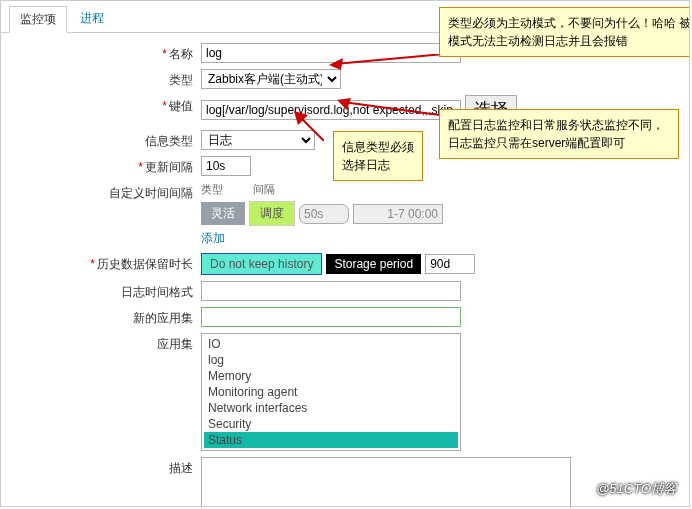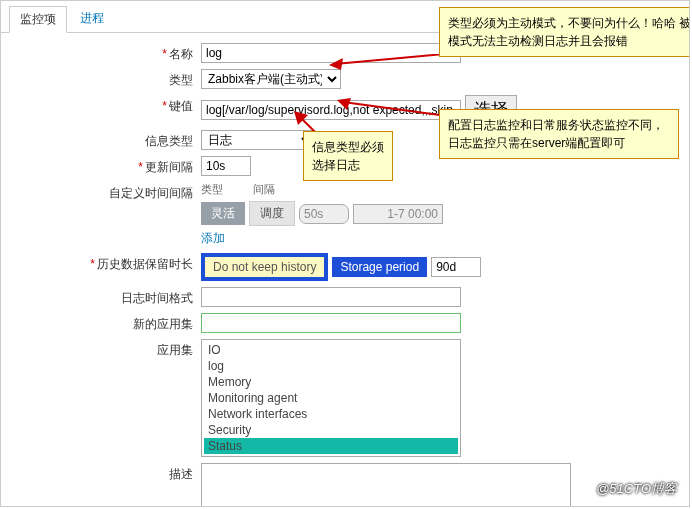--- a/index.html
+++ b/index.html
@@ -12,23 +12,23 @@
 .label { width: 200px; text-align: right; padding-right: 8px; padding-top: 3px; color: #333; }
 .req { color: #c00; margin-right: 2px; }
 .field { flex: 1; display: flex; align-items: center; gap: 4px; }
 input[type=text] { border: 1px solid #aaa; padding: 2px 4px; font-size: 12px; height: 20px; }
 select { border: 1px solid #aaa; padding: 1px 2px; font-size: 12px; height: 20px; background: #fff; }
 .w260 { width: 260px; }
 .w140 { width: 140px; }
 .w50 { width: 50px; }
 .w90 { width: 90px; text-align: right; }
 .btn-small { border: 1px solid #aaa; background: #eee; padding: 2px 8px; font-size: 17px; cursor: pointer; }
-.btn-gray { background: #1d4ed8; color: #fff; border: none; padding: 3px 8px; font-size: 12px; }
+.btn-gray { background: #000000; color: #fff; border: none; padding: 3px 8px; font-size: 12px; }
 .btn-toggle { background: #97a0a8; color: #fff; border: none; padding: 3px 10px; font-size: 12px; }
-.btn-toggle.off { background: #e5e5e5; color: #555; border: 1px solid #ccc; }
+.btn-toggle.off { background: #bef264; color: #555; border: 1px solid #ccc; }
 .link { color: #0275b8; cursor: pointer; }
 .listbox { border: 1px solid #aaa; width: 260px; padding: 2px; }
 .listbox div { padding: 1px 4px; color: #444; }
 .listbox .sel { background: #14b8a6; }
 textarea { border: 1px solid #aaa; width: 370px; height: 70px; font-size: 12px; padding: 2px; resize: none; }
 .green-box { border: 1px solid #6bbf6b; width: 260px; height: 20px; }
 .callout { position: absolute; background: #ffffcc; border: 1px solid #cc8800; padding: 6px 8px; font-size: 12px; color: #000; line-height: 1.5; z-index: 10; }
 .arrow { position: absolute; z-index: 5; }
 .watermark { position: absolute; bottom: 8px; right: 12px; color: #fff; text-shadow: 0 0 3px #000, 0 0 3px #000; font-size: 13px; font-style: italic; }
 .border-outer { border: 1px solid #ccc; width: 690px; height: 507px; position: relative; overflow: hidden; }
@@ -89,21 +89,21 @@
         <button class="btn-toggle off">调度</button>
         <input type="text" class="w50" style="background: rgb(238, 238, 238); color: rgb(136, 136, 136); border-radius: 7px;" value="50s">
         <input type="text" class="w90" style="background: rgb(238, 238, 238); color: rgb(136, 136, 136);" value="1-7 00:00">
       </div>
       <span class="link">添加</span>
     </div>
   </div>
   <div class="row">
     <div class="label"><span class="req">*</span><span>历史数据保留时长</span></div>
     <div class="field">
-      <button class="btn-gray" style="background:#fef9c3;color:#555;border:4px solid #1d4ed8">Do not keep history</button>
+      <button class="btn-gray" style="background:#5eead4;color:#555;border:1px solid #1d4ed8">Do not keep history</button>
       <button class="btn-gray">Storage period</button>
       <input type="text" class="w50" value="90d" style="">
     </div>
   </div>
   <div class="row">
     <div class="label"><span>日志时间格式</span></div>
     <div class="field">
           <input type="text" class="w260" value="" style="">
         </div>
   </div>
@@ -130,21 +130,21 @@
   <div class="row">
     <div class="label"><span>描述</span></div>
     <div class="field">
           <textarea style=""></textarea>
         </div>
   </div>
 
 </div>
 
 <div class="callout" style="left:438px;top:6px;width:276px">类型必须为主动模式，不要问为什么！哈哈 被动模式无法主动检测日志并且会报错</div>
-<div class="callout" style="left:302px;top:130px;width:90px">信息类型必须选择日志</div>
+<div class="callout" style="left:332px;top:130px;width:90px">信息类型必须选择日志</div>
 <div class="callout" style="left:438px;top:108px;width:240px">配置日志监控和日常服务状态监控不同，日志监控只需在server端配置即可</div>
 
 <svg class="arrow" id="arrow1" width="115" height="20">
       <line x1="115" y1="0" x2="6" y2="10" stroke="#c00" stroke-width="2"></line>
       <polygon points="0,11 14,4 12,16" fill="#c00"></polygon>
     </svg>
 <svg class="arrow" id="arrow2" width="30" height="30">
       <line x1="30" y1="30" x2="6" y2="6" stroke="#c00" stroke-width="2"></line>
       <polygon points="0,0 14,4 4,14" fill="#c00"></polygon>
     </svg>

